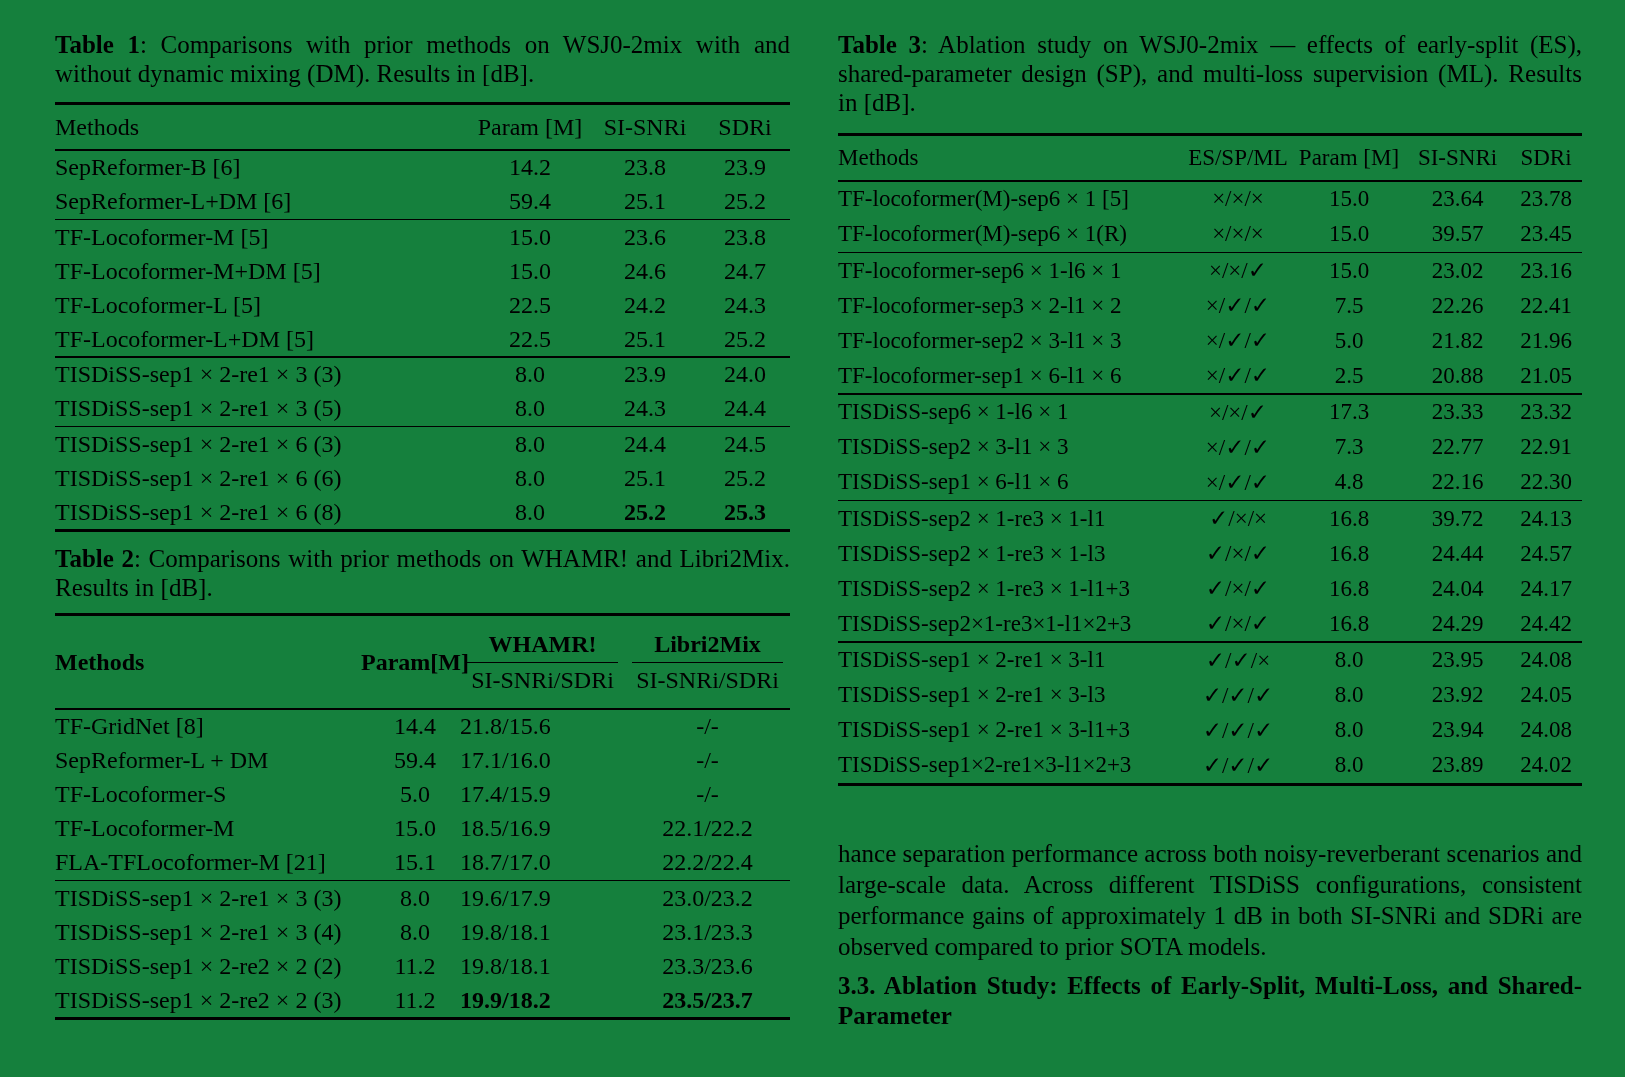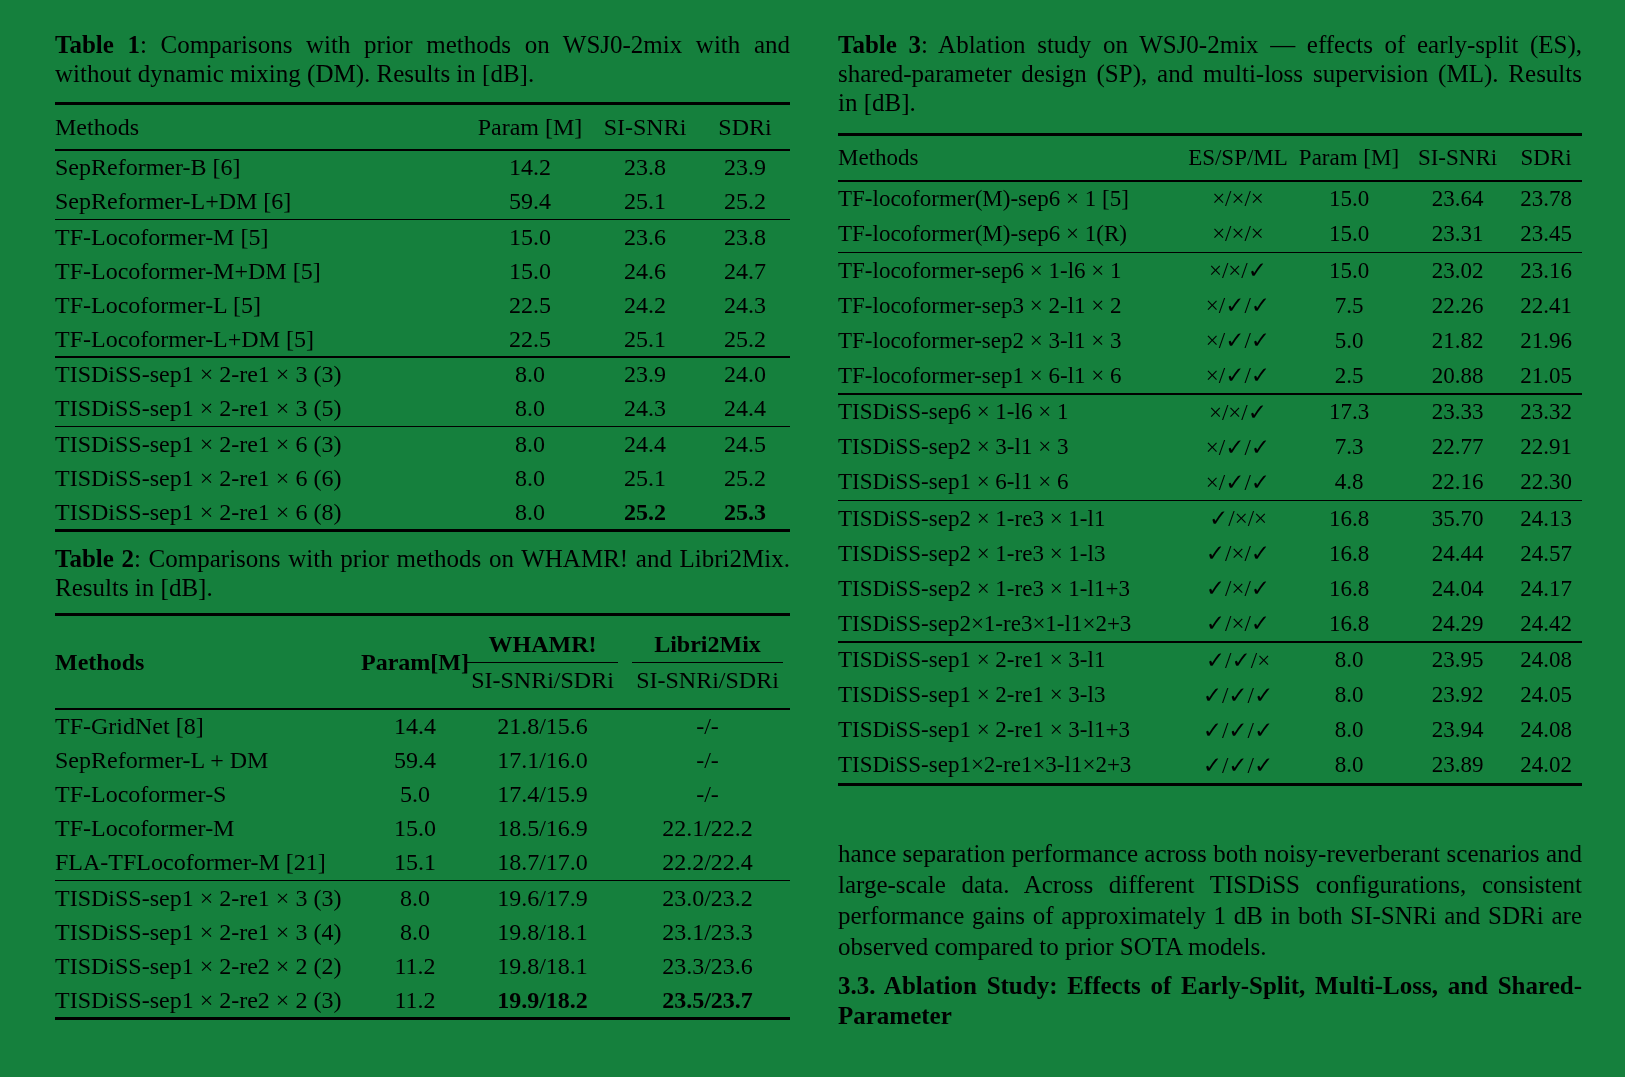--- a/index.html
+++ b/index.html
@@ -32,21 +32,21 @@
   .t1 .c-param  { width:120px; text-align:center; }
   .t1 .c-sisnri { width:110px; text-align:center; }
   .t1 .c-sdri   { width:90px;  text-align:center; }
 
   .cap2 { margin-top:12px; }
 
   
   .t2 { margin-top:11px; font-size:24px; }
   .t2 .trow { height:34px; }
   .t2 .c-param2 { width:90px;  text-align:center; }
-  .t2 .c-whamr  { width:165px; text-align:center; }
+  .t2 .c-whamr  { width:165px; text-align:left; }
   .t2 .c-libri  { width:165px; text-align:center; }
   .t2head { display:flex; align-items:stretch; height:92px; font-weight:bold; }
   .t2head .hm { display:flex; align-items:center; }
   .t2head .hp { display:flex; flex-direction:row; align-items:center; justify-content:center; line-height:28px; }
   .t2head .hg { display:flex; flex-direction:column; align-items:center; justify-content:center; }
   .t2head .gsub { font-weight:normal; margin-top:2px; }
   .cmidrule { display:block; height:1px; background:#000; width:92%; margin:4px auto 2px auto; }
 
   
   .t3 { margin-top:16px; font-size:23px; }
@@ -255,21 +255,21 @@
             <span class="c c-method">TF-locoformer(M)-sep6 × 1 [5]</span>
             <span class="c c-flags">×/×/×</span>
             <span class="c c-param3">15.0</span>
             <span class="c c-si3">23.64</span>
             <span class="c c-sd3">23.78</span>
           </div>
           <div class="trow">
             <span class="c c-method">TF-locoformer(M)-sep6 × 1(R)</span>
             <span class="c c-flags">×/×/×</span>
             <span class="c c-param3">15.0</span>
-            <span class="c c-si3">23.31</span>
+            <span class="c c-si3">39.57</span>
             <span class="c c-sd3">23.45</span>
           </div>
           <div class="rule mid"></div>
           <div class="trow">
             <span class="c c-method">TF-locoformer-sep6 × 1-l6 × 1</span>
             <span class="c c-flags">×/×/✓</span>
             <span class="c c-param3">15.0</span>
             <span class="c c-si3">23.02</span>
             <span class="c c-sd3">23.16</span>
           </div>
@@ -314,21 +314,21 @@
             <span class="c c-flags">×/✓/✓</span>
             <span class="c c-param3">4.8</span>
             <span class="c c-si3">22.16</span>
             <span class="c c-sd3">22.30</span>
           </div>
           <div class="rule mid"></div>
           <div class="trow">
             <span class="c c-method">TISDiSS-sep2 × 1-re3 × 1-l1</span>
             <span class="c c-flags">✓/×/×</span>
             <span class="c c-param3">16.8</span>
-            <span class="c c-si3">35.70</span>
+            <span class="c c-si3">39.72</span>
             <span class="c c-sd3">24.13</span>
           </div>
           <div class="trow">
             <span class="c c-method">TISDiSS-sep2 × 1-re3 × 1-l3</span>
             <span class="c c-flags">✓/×/✓</span>
             <span class="c c-param3">16.8</span>
             <span class="c c-si3">24.44</span>
             <span class="c c-sd3">24.57</span>
           </div>
           <div class="trow">

